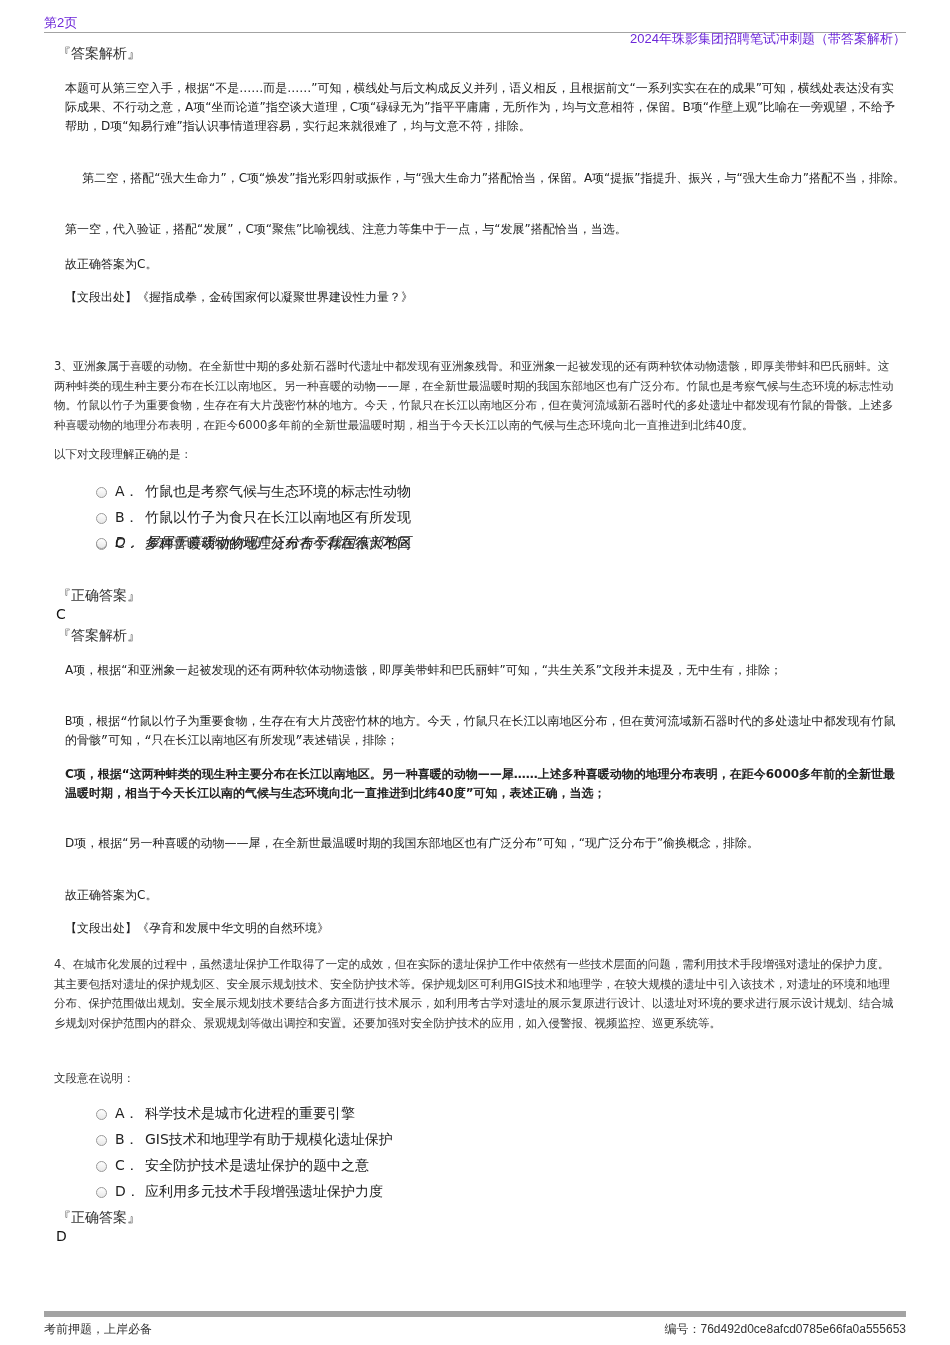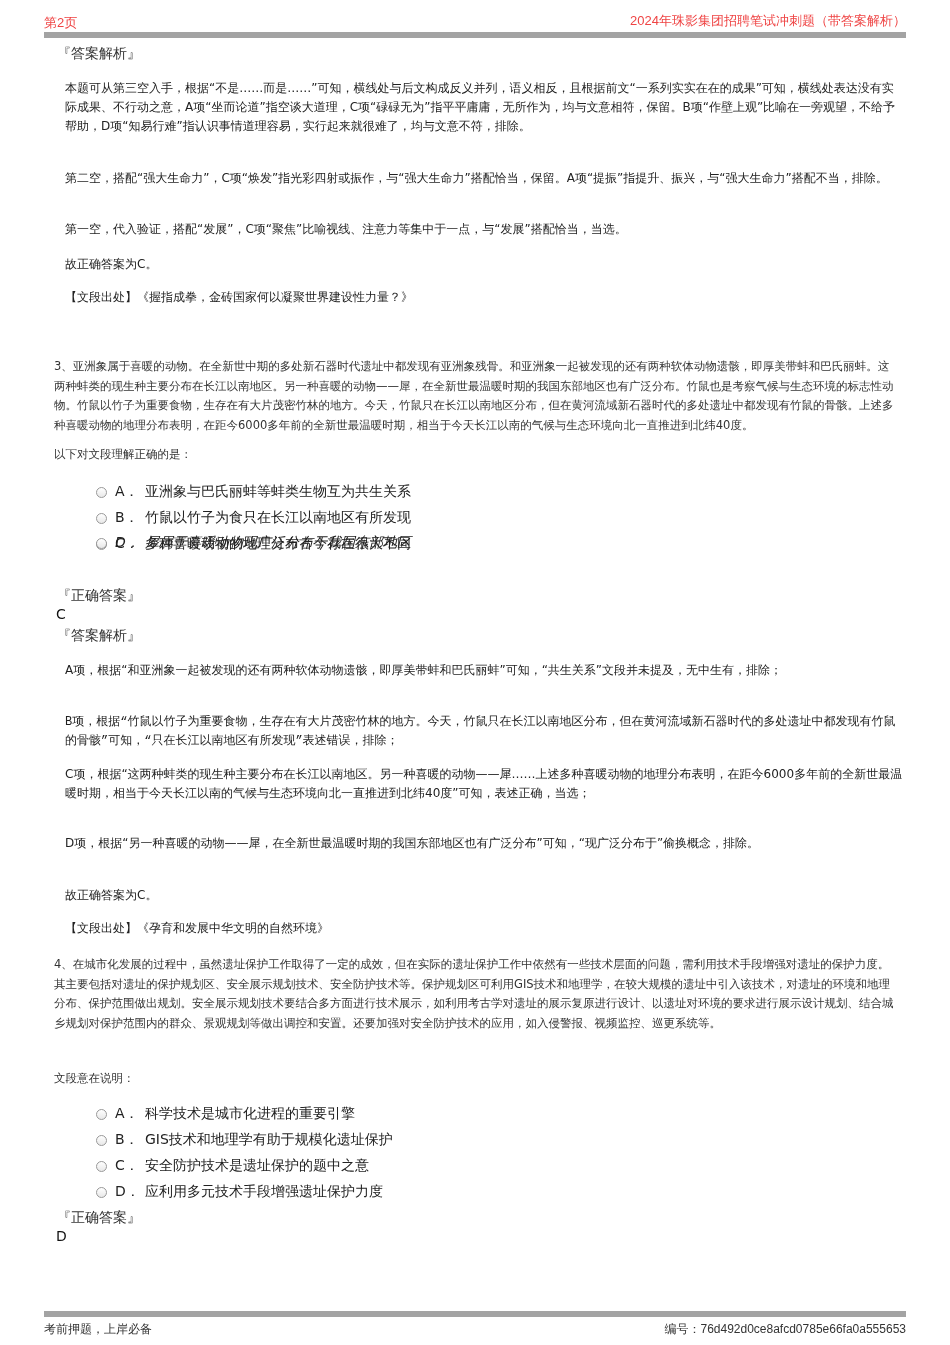--- a/index.html
+++ b/index.html
@@ -1,19 +1,19 @@
 <!DOCTYPE html>
 <html><head>
   <meta charset="utf-8">
   <style>
     html, body { margin: 0; padding: 0; background: #ffffff; }
     body { width: 950px; height: 1345px; position: relative; font-family: "DejaVu Sans", sans-serif; color: #222; overflow: hidden; }
-    .header { position: absolute; left: 44px; right: 44px; top: 12px; height: 20px; border-bottom: 6px solid #a3a3a3; font-family: "Liberation Sans", sans-serif; font-size: 13px; color: #ef4444; }
+    .header { position: absolute; left: 44px; right: 44px; top: 12px; height: 20px; border-bottom: 1px solid #a3a3a3; font-family: "Liberation Sans", sans-serif; font-size: 13px; color: #6d28d9; }
     .header .left { position: absolute; left: 0; top: 2px; }
-    .header .right { position: absolute; right: 0; top: 0; }
+    .header .right { position: absolute; right: 0; top: 18px; }
     .footer { position: absolute; left: 44px; right: 44px; top: 1311px; border-top: 6px solid #a3a3a3; font-family: "Liberation Sans", sans-serif; font-size: 12px; color: #333; padding-top: 3px; height: 20px; }
     .footer .left { position: absolute; left: 0; top: 4px; }
     .footer .right { position: absolute; right: 0; top: 4px; }
     .block { position: absolute; left: 65px; width: 840px; font-size: 12px; line-height: 19px; }
     .q { position: absolute; left: 54px; width: 845px; font-size: 11.5px; line-height: 19.5px; color: #333; }
     .lbl { position: absolute; left: 57px; font-size: 14px; color: #333; }
     .ans { position: absolute; left: 57px; font-size: 14px; color: #111; }
     .opt { position: absolute; left: 96px; font-size: 14px; color: #222; height: 20px; line-height: 20px; }
     .opt .radio { display: inline-block; width: 9px; height: 9px; border: 1px solid #999; border-radius: 50%; background: linear-gradient(#fff, #e8e8e8); vertical-align: -2px; margin-right: 8px; }
     .opt .letter { display: inline-block; width: 30px; }
@@ -21,48 +21,48 @@
 </head>
 <body>
 
 <div class="header">
   <span class="left">第2页</span>
   <span class="right">2024年珠影集团招聘笔试冲刺题（带答案解析）</span>
 </div>
 
 <div class="lbl" style="top:45px;">『答案解析』</div>
 <div class="block" style="top:79px;">本题可从第三空入手，根据“不是……而是……”可知，横线处与后文构成反义并列，语义相反，且根据前文“一系列实实在在的成果”可知，横线处表达没有实际成果、不行动之意，A项“坐而论道”指空谈大道理，C项“碌碌无为”指平平庸庸，无所作为，均与文意相符，保留。B项“作壁上观”比喻在一旁观望，不给予帮助，D项“知易行难”指认识事情道理容易，实行起来就很难了，均与文意不符，排除。</div>
-<div class="block" style="top:169px;">第二空，搭配“强大生命力”，C项“焕发”指光彩四射或振作，与“强大生命力”搭配恰当，保留。A项“提振”指提升、振兴，与“强大生命力”搭配不当，排除。</div>
+<div class="block" style="top:169px;text-align:right;">第二空，搭配“强大生命力”，C项“焕发”指光彩四射或振作，与“强大生命力”搭配恰当，保留。A项“提振”指提升、振兴，与“强大生命力”搭配不当，排除。</div>
 <div class="block" style="top:220px;">第一空，代入验证，搭配“发展”，C项“聚焦”比喻视线、注意力等集中于一点，与“发展”搭配恰当，当选。</div>
 <div class="block" style="top:255px;">故正确答案为C。</div>
 <div class="block" style="top:288px;">【文段出处】《握指成拳，金砖国家何以凝聚世界建设性力量？》</div>
 
 <div class="q" style="top:317px;margin-top:40px;">3、亚洲象属于喜暖的动物。在全新世中期的多处新石器时代遗址中都发现有亚洲象残骨。和亚洲象一起被发现的还有两种软体动物遗骸，即厚美带蚌和巴氏丽蚌。这两种蚌类的现生种主要分布在长江以南地区。另一种喜暖的动物——犀，在全新世最温暖时期的我国东部地区也有广泛分布。竹鼠也是考察气候与生态环境的标志性动物。竹鼠以竹子为重要食物，生存在有大片茂密竹林的地方。今天，竹鼠只在长江以南地区分布，但在黄河流域新石器时代的多处遗址中都发现有竹鼠的骨骸。上述多种喜暖动物的地理分布表明，在距今6000多年前的全新世最温暖时期，相当于今天长江以南的气候与生态环境向北一直推进到北纬40度。</div>
 <div class="q" style="top:445px;">以下对文段理解正确的是：</div>
 
 <div class="opt" style="top:481px;">
-  <span class="radio"></span><span class="letter">A．</span><span>亚洲象与巴氏丽蚌等蚌类生物互为共生关系</span>
+  <span class="radio"></span><span class="letter">A．</span><span>竹鼠也是考察气候与生态环境的标志性动物</span>
 </div>
 <div class="opt" style="top:507px;">
   <span class="radio"></span><span class="letter">B．</span><span>竹鼠以竹子为食只在长江以南地区有所发现</span>
 </div>
 <div class="opt" style="top:533px;">
   <span class="radio"></span><span class="letter">C．</span><span>多种喜暖动物的地理分布古今存在很大不同</span>
 </div>
 <div class="opt" style="top:532px;font-style:italic;">
   <span class="radio"></span><span class="letter">D．</span><span>犀属于喜暖动物现广泛分布于我国东部地区</span>
 </div>
 
 <div class="lbl" style="top:587px;">『正确答案』</div>
 <div class="ans" style="top:606px; left:56px;">C</div>
 <div class="lbl" style="top:627px;">『答案解析』</div>
 
 <div class="block" style="top:661px;">A项，根据“和亚洲象一起被发现的还有两种软体动物遗骸，即厚美带蚌和巴氏丽蚌”可知，“共生关系”文段并未提及，无中生有，排除；</div>
 <div class="block" style="top:713px;font-family:Liberation Mono, monospace;">B项，根据“竹鼠以竹子为重要食物，生存在有大片茂密竹林的地方。今天，竹鼠只在长江以南地区分布，但在黄河流域新石器时代的多处遗址中都发现有竹鼠的骨骸”可知，“只在长江以南地区有所发现”表述错误，排除；</div>
-<div class="block" style="top:765px;">C项，根据“这两种蚌类的现生种主要分布在长江以南地区。另一种喜暖的动物——犀……上述多种喜暖动物的地理分布表明，在距今6000多年前的全新世最温暖时期，相当于今天长江以南的气候与生态环境向北一直推进到北纬40度”可知，表述正确，当选；</div>
+<div class="block" style="top:765px;font-weight:bold;">C项，根据“这两种蚌类的现生种主要分布在长江以南地区。另一种喜暖的动物——犀……上述多种喜暖动物的地理分布表明，在距今6000多年前的全新世最温暖时期，相当于今天长江以南的气候与生态环境向北一直推进到北纬40度”可知，表述正确，当选；</div>
 <div class="block" style="top:834px;">D项，根据“另一种喜暖的动物——犀，在全新世最温暖时期的我国东部地区也有广泛分布”可知，“现广泛分布于”偷换概念，排除。</div>
 <div class="block" style="top:886px;">故正确答案为C。</div>
 <div class="block" style="top:919px;">【文段出处】《孕育和发展中华文明的自然环境》</div>
 
 <div class="q" style="top:955px;">4、在城市化发展的过程中，虽然遗址保护工作取得了一定的成效，但在实际的遗址保护工作中依然有一些技术层面的问题，需利用技术手段增强对遗址的保护力度。其主要包括对遗址的保护规划区、安全展示规划技术、安全防护技术等。保护规划区可利用GIS技术和地理学，在较大规模的遗址中引入该技术，对遗址的环境和地理分布、保护范围做出规划。安全展示规划技术要结合多方面进行技术展示，如利用考古学对遗址的展示复原进行设计、以遗址对环境的要求进行展示设计规划、结合城乡规划对保护范围内的群众、景观规划等做出调控和安置。还要加强对安全防护技术的应用，如入侵警报、视频监控、巡更系统等。</div>
 <div class="q" style="top:1069px;">文段意在说明：</div>
 
 <div class="opt" style="top:1103px;">
   <span class="radio"></span><span class="letter">A．</span><span>科学技术是城市化进程的重要引擎</span>
 </div>

